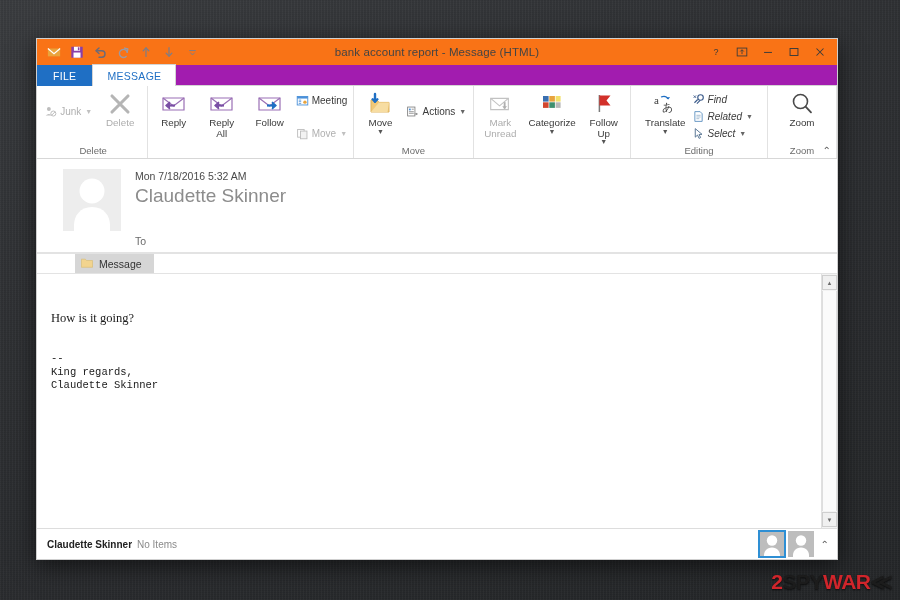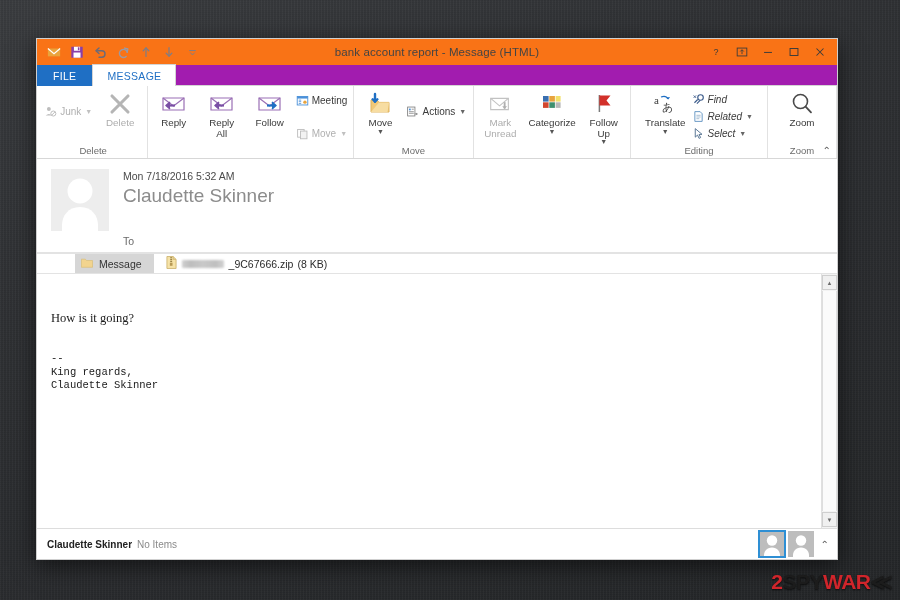--- a/index.html
+++ b/index.html
@@ -112,21 +112,21 @@
   .smallbtn .sic{width:13px;height:13px;display:flex;align-items:center;justify-content:center;}
   .smallbtn .sc{font-size:7px;color:#666;margin-left:1px;}
   .smallbtn.dim .sc{color:#c0c0c0;}
 
   .ribbon-collapse{
     position:absolute;right:6px;bottom:2px;font-size:10px;color:#555;
   }
 
   
   .msghead{
-    background:#fff;padding:10px 0 0 0;position:relative;
+    background:#fff;padding:10px 0 0 12px;position:relative;
     border-bottom:1px solid #e3e3e3;
   }
   .hrow{display:flex;padding:0 14px;}
   .avatar-big{
     width:58px;height:62px;background:#ededed;display:flex;align-items:flex-end;justify-content:center;
     overflow:hidden;margin-right:14px;flex:none;
   }
   .hinfo{flex:1;min-width:0;padding-top:1px;}
   .hdate{font-size:10.5px;color:#4a4a4a;margin-bottom:3px;}
   .hfrom{font-size:19px;color:#8c8c8c;line-height:22px;font-weight:400;}
@@ -562,35 +562,20 @@
 
   <div class="attrow">
     <div class="msgchip">
       <span>
         <svg width="12" height="10" viewBox="0 0 14 11">
           <path d="M0.5 1 H5 L6.4 2.6 H13.5 V10.5 H0.5 Z" fill="#f2d48f" stroke="#d9bd76" stroke-width=".8"></path>
         </svg>
       </span>
       <span>Message</span>
     </div>
-    <div class="attchip">
-      <span>
-        <svg width="11" height="13" viewBox="0 0 12 14">
-          <path d="M1 0.5 H7.8 L11 3.6 V13.5 H1 Z" fill="#f6e3a8" stroke="#cbb06a" stroke-width=".9"></path>
-          <path d="M7.8 0.5 V3.6 H11" fill="#e4cf92" stroke="#cbb06a" stroke-width=".7"></path>
-          <rect x="4.6" y="1.2" width="2.1" height="1.3" fill="#9a8347"></rect>
-          <rect x="4.6" y="3.2" width="2.1" height="1.3" fill="#9a8347"></rect>
-          <rect x="4.6" y="5.2" width="2.1" height="1.3" fill="#9a8347"></rect>
-          <rect x="4.2" y="7.2" width="2.9" height="3.4" fill="#b79a55"></rect>
-        </svg>
-      </span>
-      <span class="blurname"></span>
-      <span>_9C67666.zip</span>
-      <span>(8 KB)</span>
-    </div>
   </div>
 
   <div class="bodywrap">
     <div class="bodytext">
       <p>How is it going?</p>
       <div class="sig">--
 King regards,
 Claudette Skinner</div>
     </div>
     <div class="vsb">

